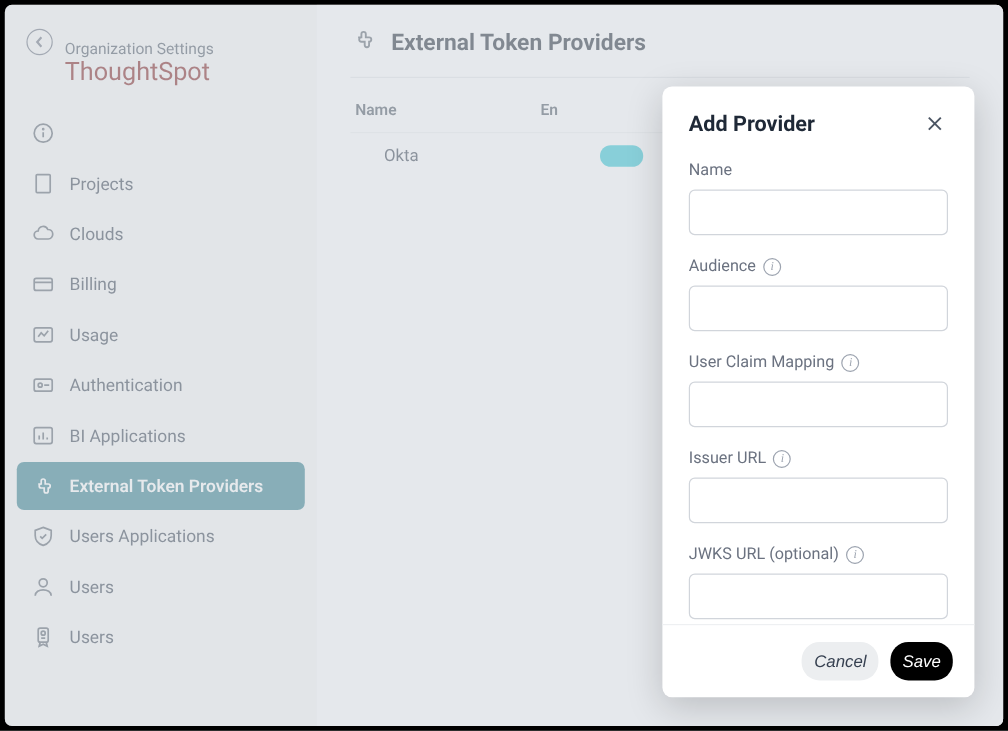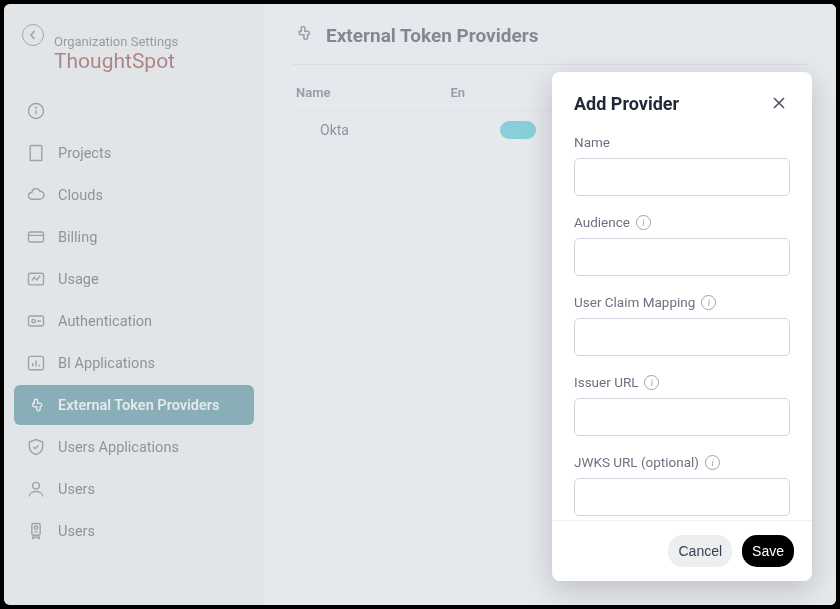--- a/index.html
+++ b/index.html
@@ -210,20 +210,21 @@
       display: flex;
       justify-content: flex-end;
       gap: 10px;
     }
     .btn {
       padding: 8px 10px;
       border-radius: 15px;
       font-size: 14px;
       border: none;
       cursor: pointer;
+      font-style: italic;
     }
     .btn-cancel {
       background: #eceef0;
       color: #374151;
     }
     .btn-save {
       background: #000000;
       color: #fff;
       font-weight: 500;
     }

